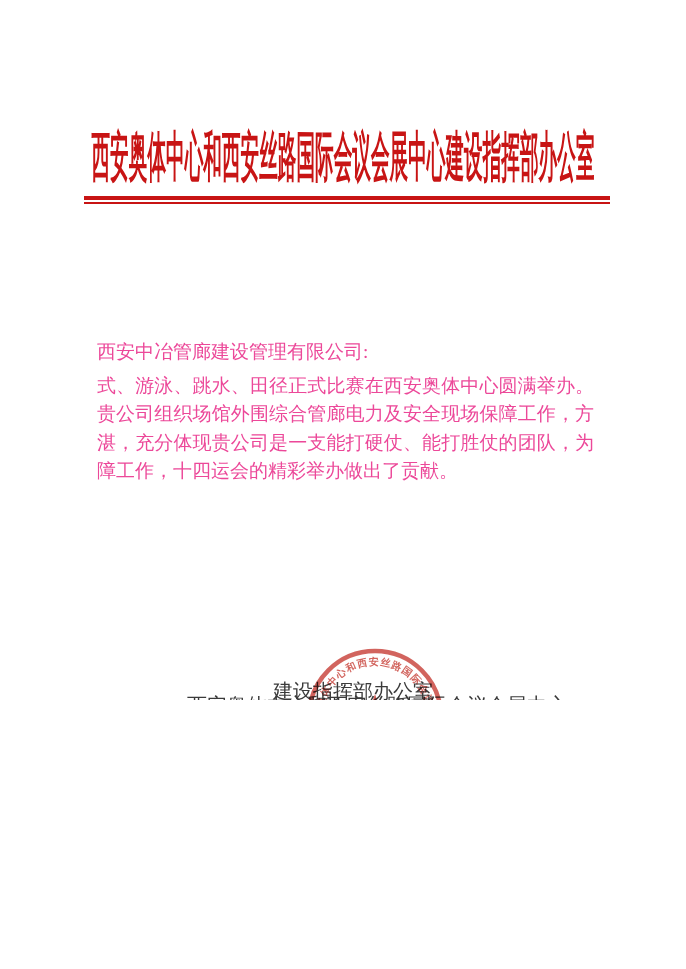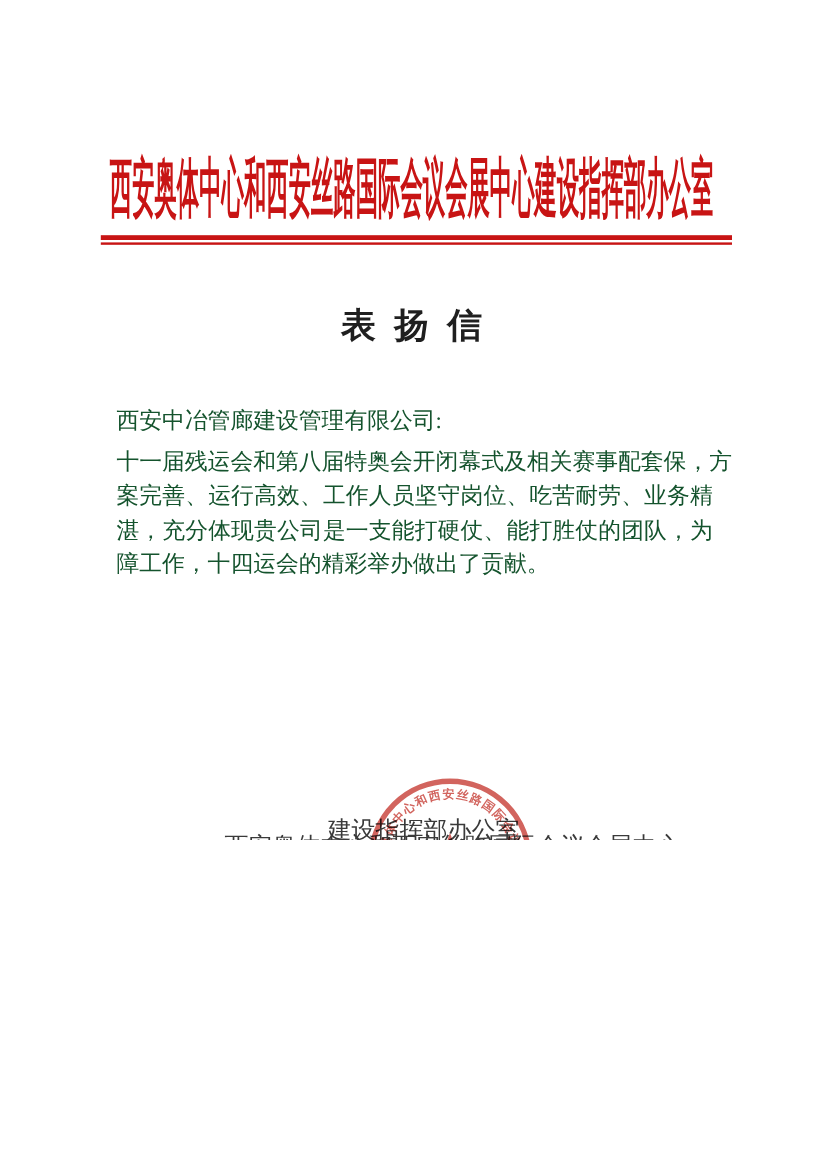--- a/index.html
+++ b/index.html
@@ -54,21 +54,21 @@
   }
 
   
   .body-block {
     position: absolute;
     left: 97px;
     top: 338px;
     width: 497px;
     font-size: 19px;
     line-height: 28.5px;
-    color: #14532d;
+    color: #ec4899;
   }
   .salutation {
     margin-bottom: 5px;
   }
   .body-line {
     text-align: justify;
     text-align-last: justify;
     white-space: nowrap;
   }
   .body-line.first {
@@ -118,26 +118,25 @@
   }
 </style>
 </head>
 <body>
 
 <div class="page">
 
   <div class="letterhead-title">西安奥体中心和西安丝路国际会议会展中心建设指挥部办公室</div>
   <div class="letterhead-rule"></div>
 
-  <div class="letter-title">表 扬 信</div>
 
   <div class="body-block">
     <div class="salutation">西安中冶管廊建设管理有限公司:</div>
-    <div class="body-line">十一届残运会和第八届特奥会开闭幕式及相关赛事配套保，方</div>
-    <div class="body-line">案完善、运行高效、工作人员坚守岗位、吃苦耐劳、业务精</div>
+    <div class="body-line">式、游泳、跳水、田径正式比赛在西安奥体中心圆满举办。</div>
+    <div class="body-line">贵公司组织场馆外围综合管廊电力及安全现场保障工作，方</div>
     <div class="body-line">湛，充分体现贵公司是一支能打硬仗、能打胜仗的团队，为</div>
     <div class="body-line last">障工作，十四运会的精彩举办做出了贡献。</div>
   </div>
 
   <div class="sig-line sig-1">西安奥体中心和西安丝路国际会议会展中心</div>
   <div class="sig-line sig-2">建设指挥部办公室</div>
   <div class="sig-line sig-3">建设协调部</div>
   <div class="sig-line sig-date">2021 年 10 月 18 日</div>
 
   <svg class="seal" viewBox="0 0 144 144">

